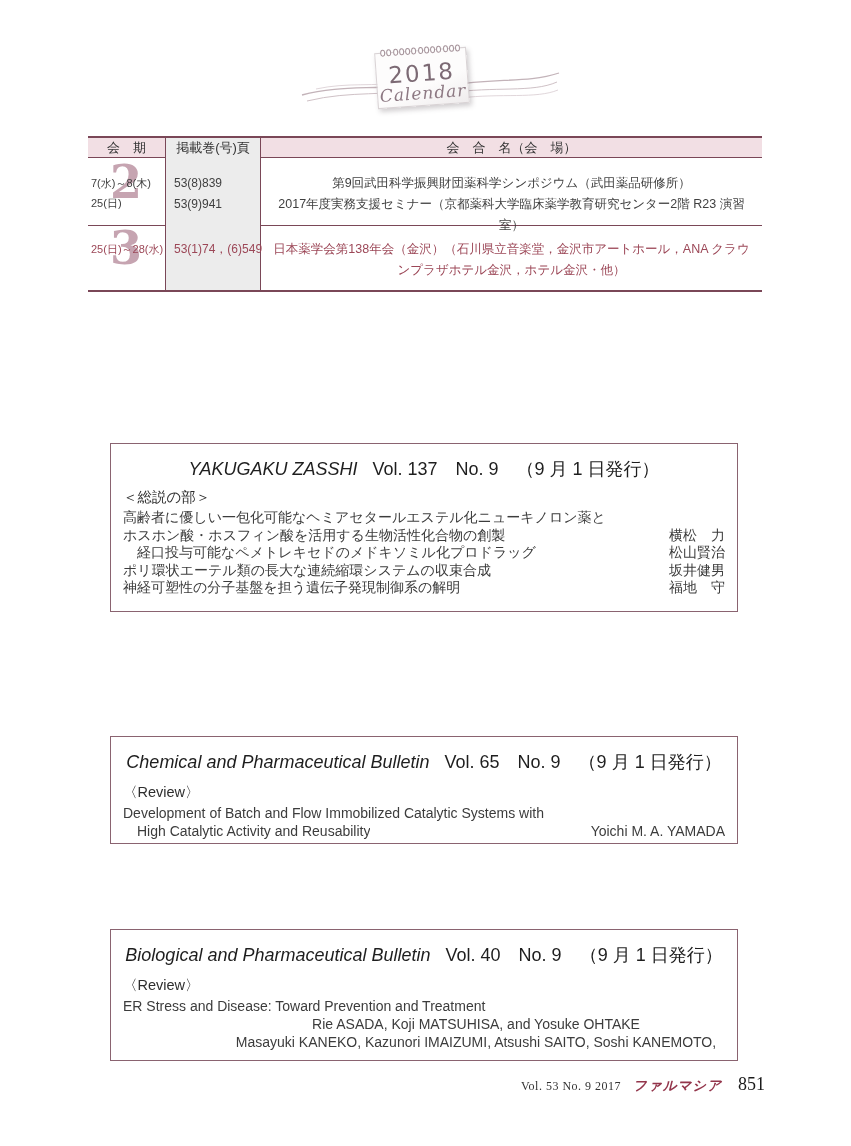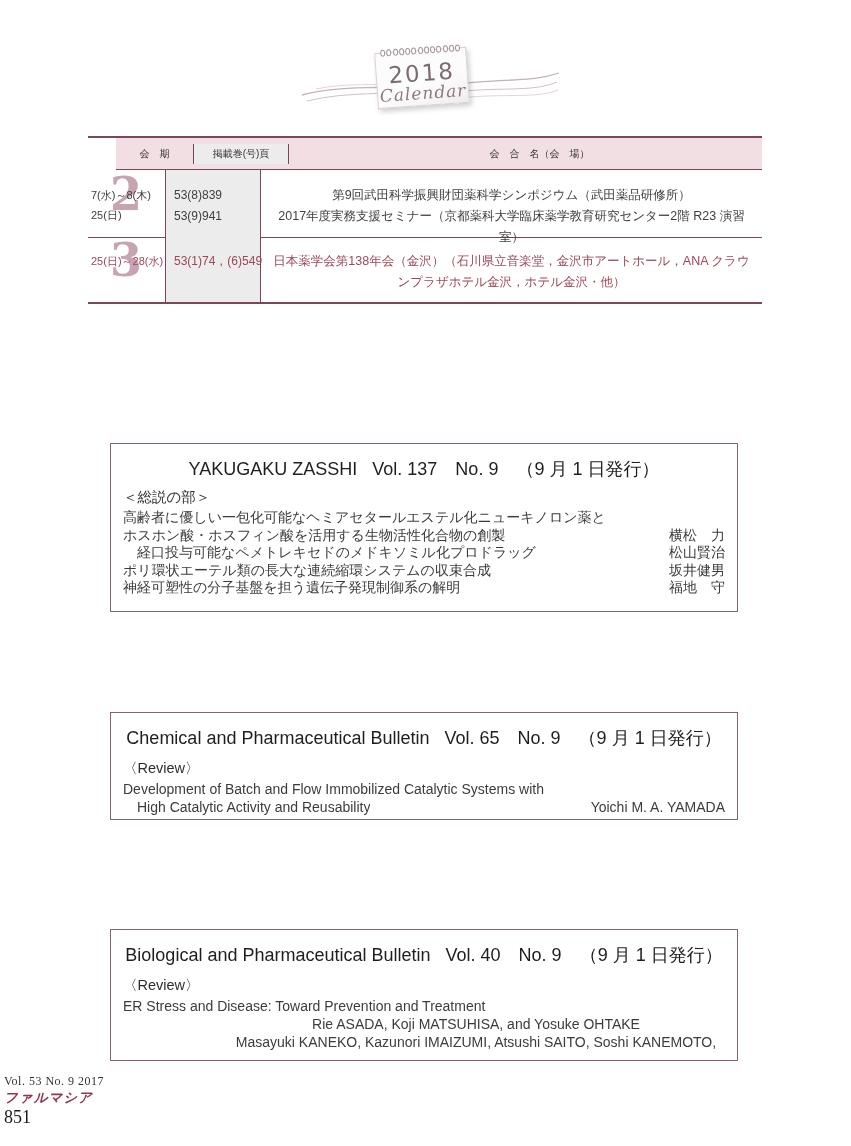--- a/index.html
+++ b/index.html
@@ -28,58 +28,58 @@
     transform:rotate(-4deg);
   }
   .cal-loops{position:absolute;top:-4px;left:5px;right:5px;display:flex;justify-content:space-between;}
   .cal-loops span{display:block;width:5px;height:7px;border:1px solid #a7959c;border-radius:50%;background:#fff;}
   .cal-year{margin-top:9px;text-align:center;font-family:"DejaVu Sans",sans-serif;font-size:23px;letter-spacing:2px;color:#7c6a74;}
   .cal-script{text-align:center;font-family:"DejaVu Serif",serif;font-style:italic;font-size:17px;letter-spacing:1px;color:#8d7983;margin-top:-3px;}
 
   
   .tbl{position:absolute;left:88px;top:136px;width:674px;border-top:2px solid var(--maroon);border-bottom:2px solid var(--maroon);}
   .tr{display:grid;grid-template-columns:77px 96px 501px;}
-  .tr-head{background:var(--hdrbg);height:32px;border-bottom:1px solid var(--maroon);align-items:center;font-size:10px;color:#333;margin-left:28px;}
+  .tr-head{background:var(--hdrbg);height:20px;border-bottom:1px solid var(--maroon);align-items:center;font-size:13px;color:#333;}
   .th{text-align:center;line-height:20px;white-space:nowrap;}
   .vol-col{background:var(--graycol);border-left:1px solid var(--maroon);border-right:1px solid var(--maroon);}
   .tr-body{border-bottom:1px solid var(--maroon);}
   .tr-body:last-child{border-bottom:none;}
   .tr-r1{height:68px;}
   .tr-r2{height:64px;}
   .td{padding:15px 8px 0 8px;}
   .tr-r2 .td{padding-top:13px;}
   .td-date{position:relative;padding-left:3px;padding-right:2px;font-size:11px;line-height:20px;color:var(--ink);}
   .td-date .dline{position:relative;z-index:1;white-space:nowrap;}
   .mnum{position:absolute;left:22px;top:1px;z-index:0;font-family:"DejaVu Serif",serif;font-weight:bold;font-size:46px;line-height:46px;color:var(--mnum);}
   .tr-r2 .mnum{top:-1px;}
   .td-ref{font-size:12px;line-height:21px;color:var(--ink);white-space:nowrap;}
   .td-event{font-size:12.5px;line-height:21px;color:var(--ink);text-align:center;}
   .tr-hl .td-ref,.tr-hl .td-event,.tr-hl .td-date .dline{color:var(--hl);}
 
   
   .jbox{position:absolute;left:110px;width:628px;border:1px solid var(--boxborder);background:#fff;}
   .jbox-1{top:443px;height:169px;}
-  .jbox-2{top:712px;height:108px;}
+  .jbox-2{top:736px;height:108px;}
   .jbox-3{top:929px;height:132px;}
   .jtitle{text-align:center;margin-top:13px;font-size:18px;color:#1e1e1e;white-space:nowrap;}
-  .jname{}
+  .jname{font-style:italic;}
   .jmeta{font-style:normal;}
   .jsection{margin:9px 12px 2px 12px;font-size:14.5px;color:#2e2e2e;}
   .jbox-1 .jsection{margin-top:7px;}
   .jentries{margin:0 12px;}
   .jentry{display:flex;justify-content:space-between;align-items:baseline;font-size:14px;line-height:17.6px;color:#3c3c3c;}
   .jbox-2 .jentry,.jbox-3 .jarticle{line-height:18px;}
   .jentry .etext{white-space:nowrap;overflow:hidden;}
   .jentry .eauthor{white-space:nowrap;padding-left:10px;}
   .indent .etext{padding-left:14px;}
   .jarticle{margin:0 12px;font-size:14px;line-height:18px;color:#3c3c3c;}
   .jauthors{margin:0 14px 0 118px;text-align:center;font-size:14px;line-height:18px;color:#3c3c3c;}
 
   
-  .footer{position:absolute;left:0;right:86px;top:1074px;display:flex;justify-content:flex-end;align-items:baseline;gap:0;flex-direction:column;}
+  .footer{position:absolute;left:0;right:86px;top:1074px;display:flex;justify-content:flex-end;align-items:baseline;gap:12px;}
   .f-issue{font-family:"Liberation Serif","DejaVu Serif",serif;font-size:12px;color:#333;letter-spacing:.5px;}
   .f-journal{font-family:"Liberation Serif","DejaVu Serif",serif;font-style:italic;font-weight:bold;font-size:13.5px;color:#93354b;letter-spacing:1px;}
   .f-page{font-family:"Liberation Serif","DejaVu Serif",serif;font-size:18px;color:#1a1a1a;margin-left:4px;}
 </style>
 </head>
 <body>
 
 <div class="page">
 
   <div class="cal-wrap">

